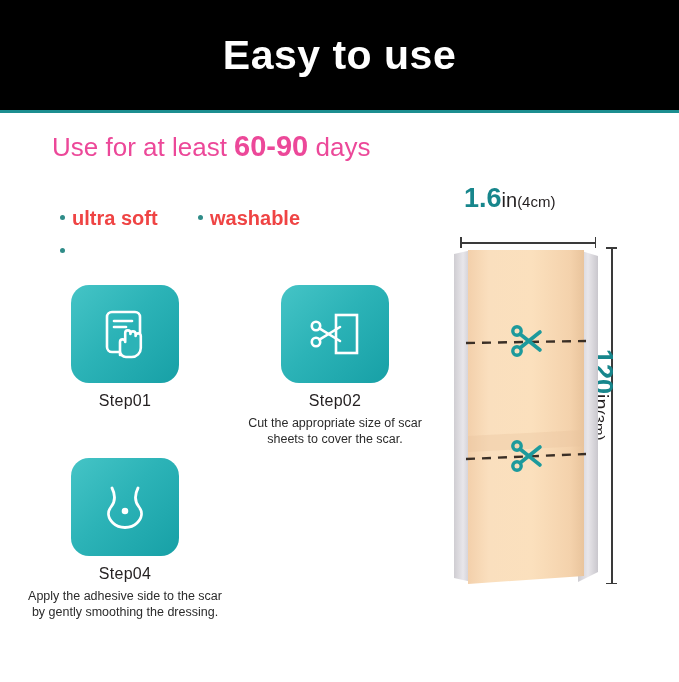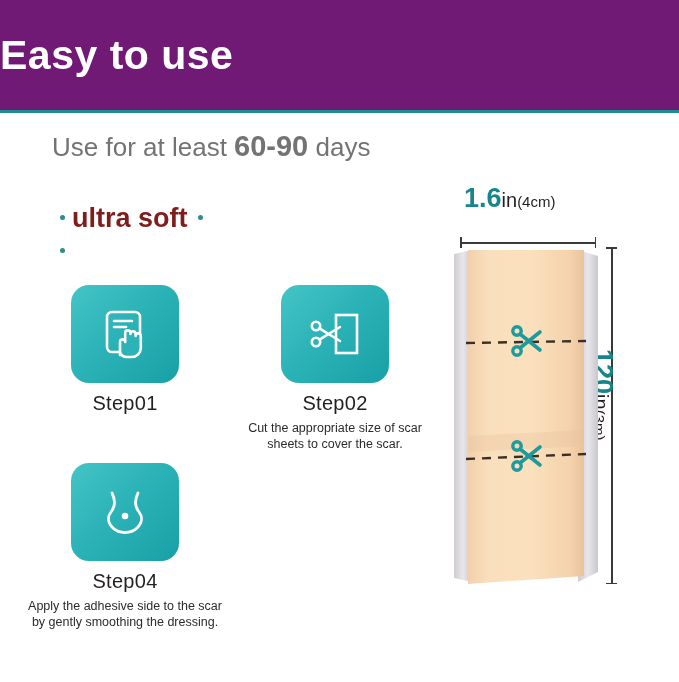--- a/index.html
+++ b/index.html
@@ -16,25 +16,26 @@
     position: relative;
   }
 
   
   .banner {
     position: absolute;
     left: 0;
     top: 0;
     width: 679px;
     height: 113px;
-    background: #701a75;
+    background: #000000;
     border-bottom: 3px solid #1c8e90;
     box-sizing: border-box;
     display: flex;
     align-items: center;
+    justify-content: center;
   }
   .banner-title {
     color: #ffffff;
     font-size: 41px;
     font-weight: bold;
     letter-spacing: 0.5px;
     line-height: 1;
   }
 
   
@@ -48,41 +49,41 @@
 
   .headline-block {
     position: absolute;
     left: 52px;
     top: 16px;
     width: 380px;
   }
   .headline {
     font-size: 26px;
     line-height: 34px;
-    color: #737373;
+    color: #ec4899;
     white-space: nowrap;
   }
   .headline .emph {
     font-weight: bold;
     font-size: 29px;
   }
 
   .features {
     position: absolute;
     left: 60px;
     top: 90px;
     width: 360px;
     display: grid;
     grid-template-columns: 128px auto;
     row-gap: 3px;
     column-gap: 10px;
   }
   .feature {
-    color: #7f1d1d;
-    font-size: 27px;
+    color: #ef4444;
+    font-size: 20px;
     font-weight: bold;
     line-height: 30px;
     white-space: nowrap;
   }
   .feature .dot {
     display: inline-block;
     width: 5px;
     height: 5px;
     border-radius: 50%;
     background: #2f8c88;
@@ -114,21 +115,21 @@
     border-radius: 18px;
     background: linear-gradient(135deg, #45c4c6 0%, #2cb3b7 45%, #17a0a6 100%);
     display: flex;
     align-items: center;
     justify-content: center;
   }
   .tile svg {
     display: block;
   }
   .step-label {
-    font-size: 20px;
+    font-size: 16px;
     color: #231f20;
     margin-top: 9px;
     letter-spacing: 0.3px;
   }
   .step-caption {
     font-size: 12.5px;
     line-height: 16px;
     color: #2b2b2b;
     text-align: center;
     margin-top: 5px;
@@ -245,21 +246,21 @@
 </div>
 
 <div class="left-col">
 
   <div class="headline-block">
     <div class="headline"><span>Use for at least </span><span class="emph">60-90</span><span> days</span></div>
   </div>
 
   <div class="features">
     <div class="feature"><span class="dot"></span><span>ultra soft</span></div>
-    <div class="feature"><span class="dot"></span></div>
+    <div class="feature"><span class="dot"></span><span>washable</span></div>
     <div class="feature"><span class="dot"></span></div>
   </div>
 
   <div class="steps">
 
     <div class="step-row">
 
       <div class="step">
         <div class="tile">
           <svg width="62" height="62" viewBox="0 0 62 62">

